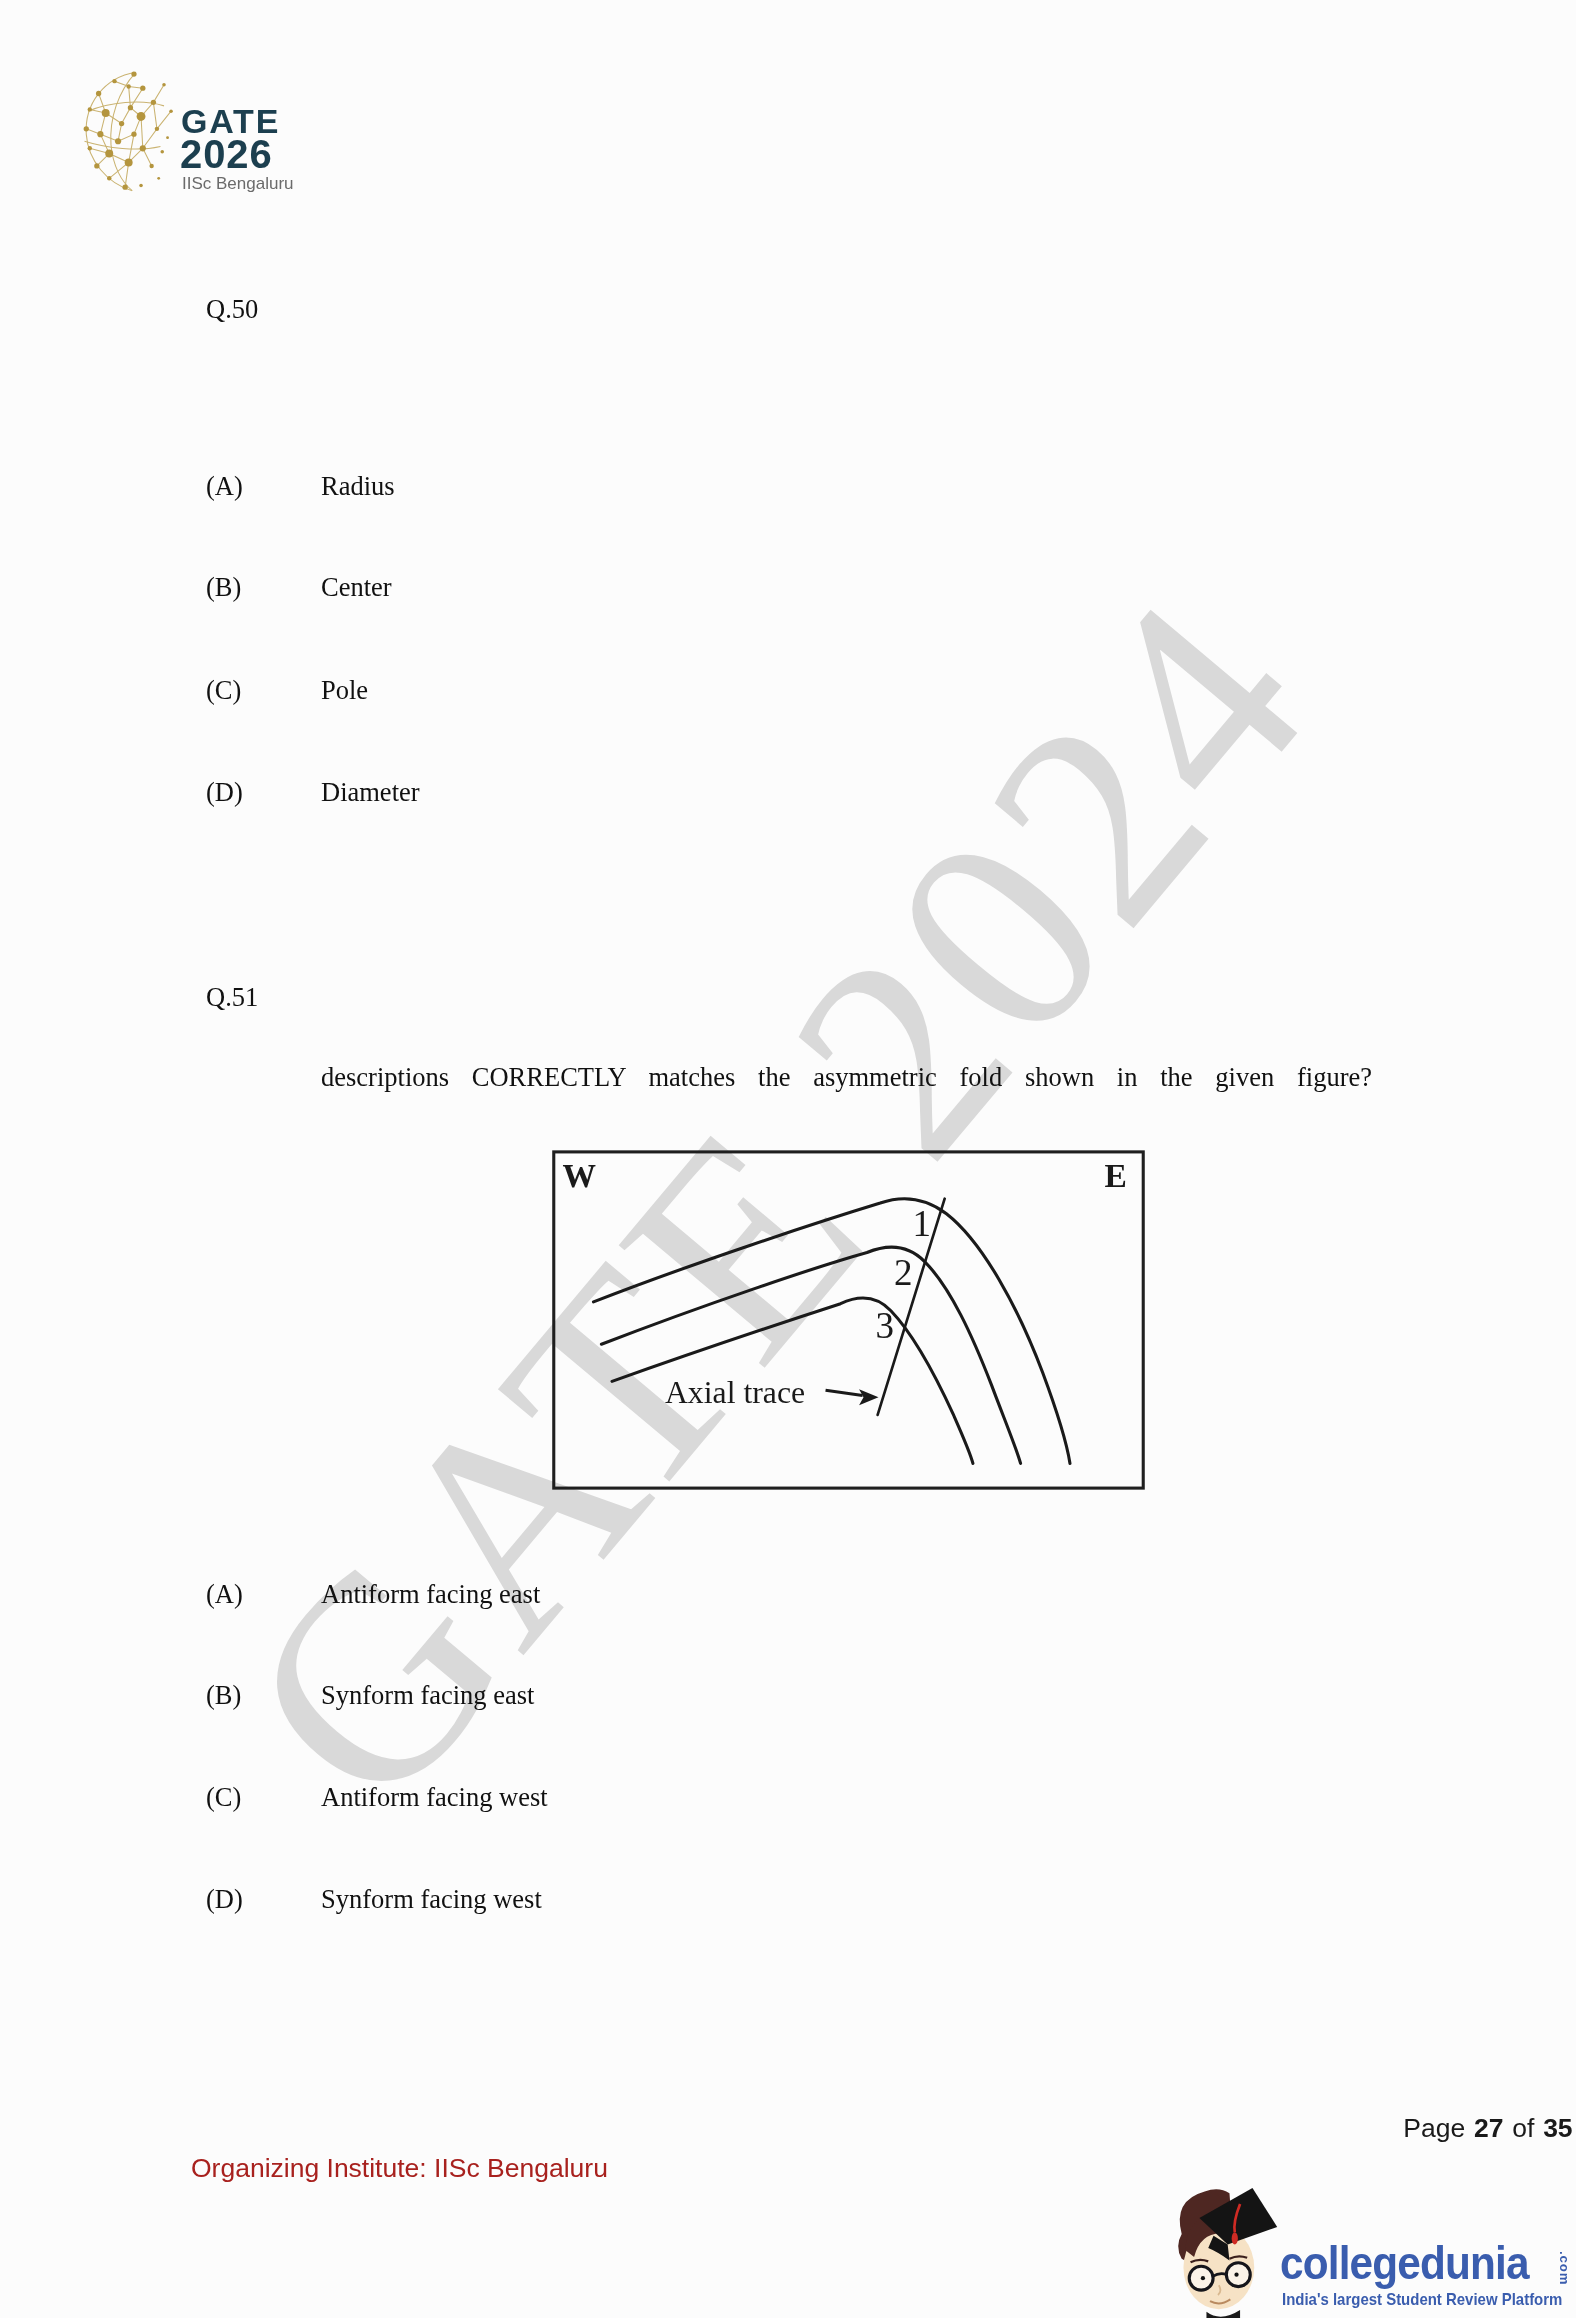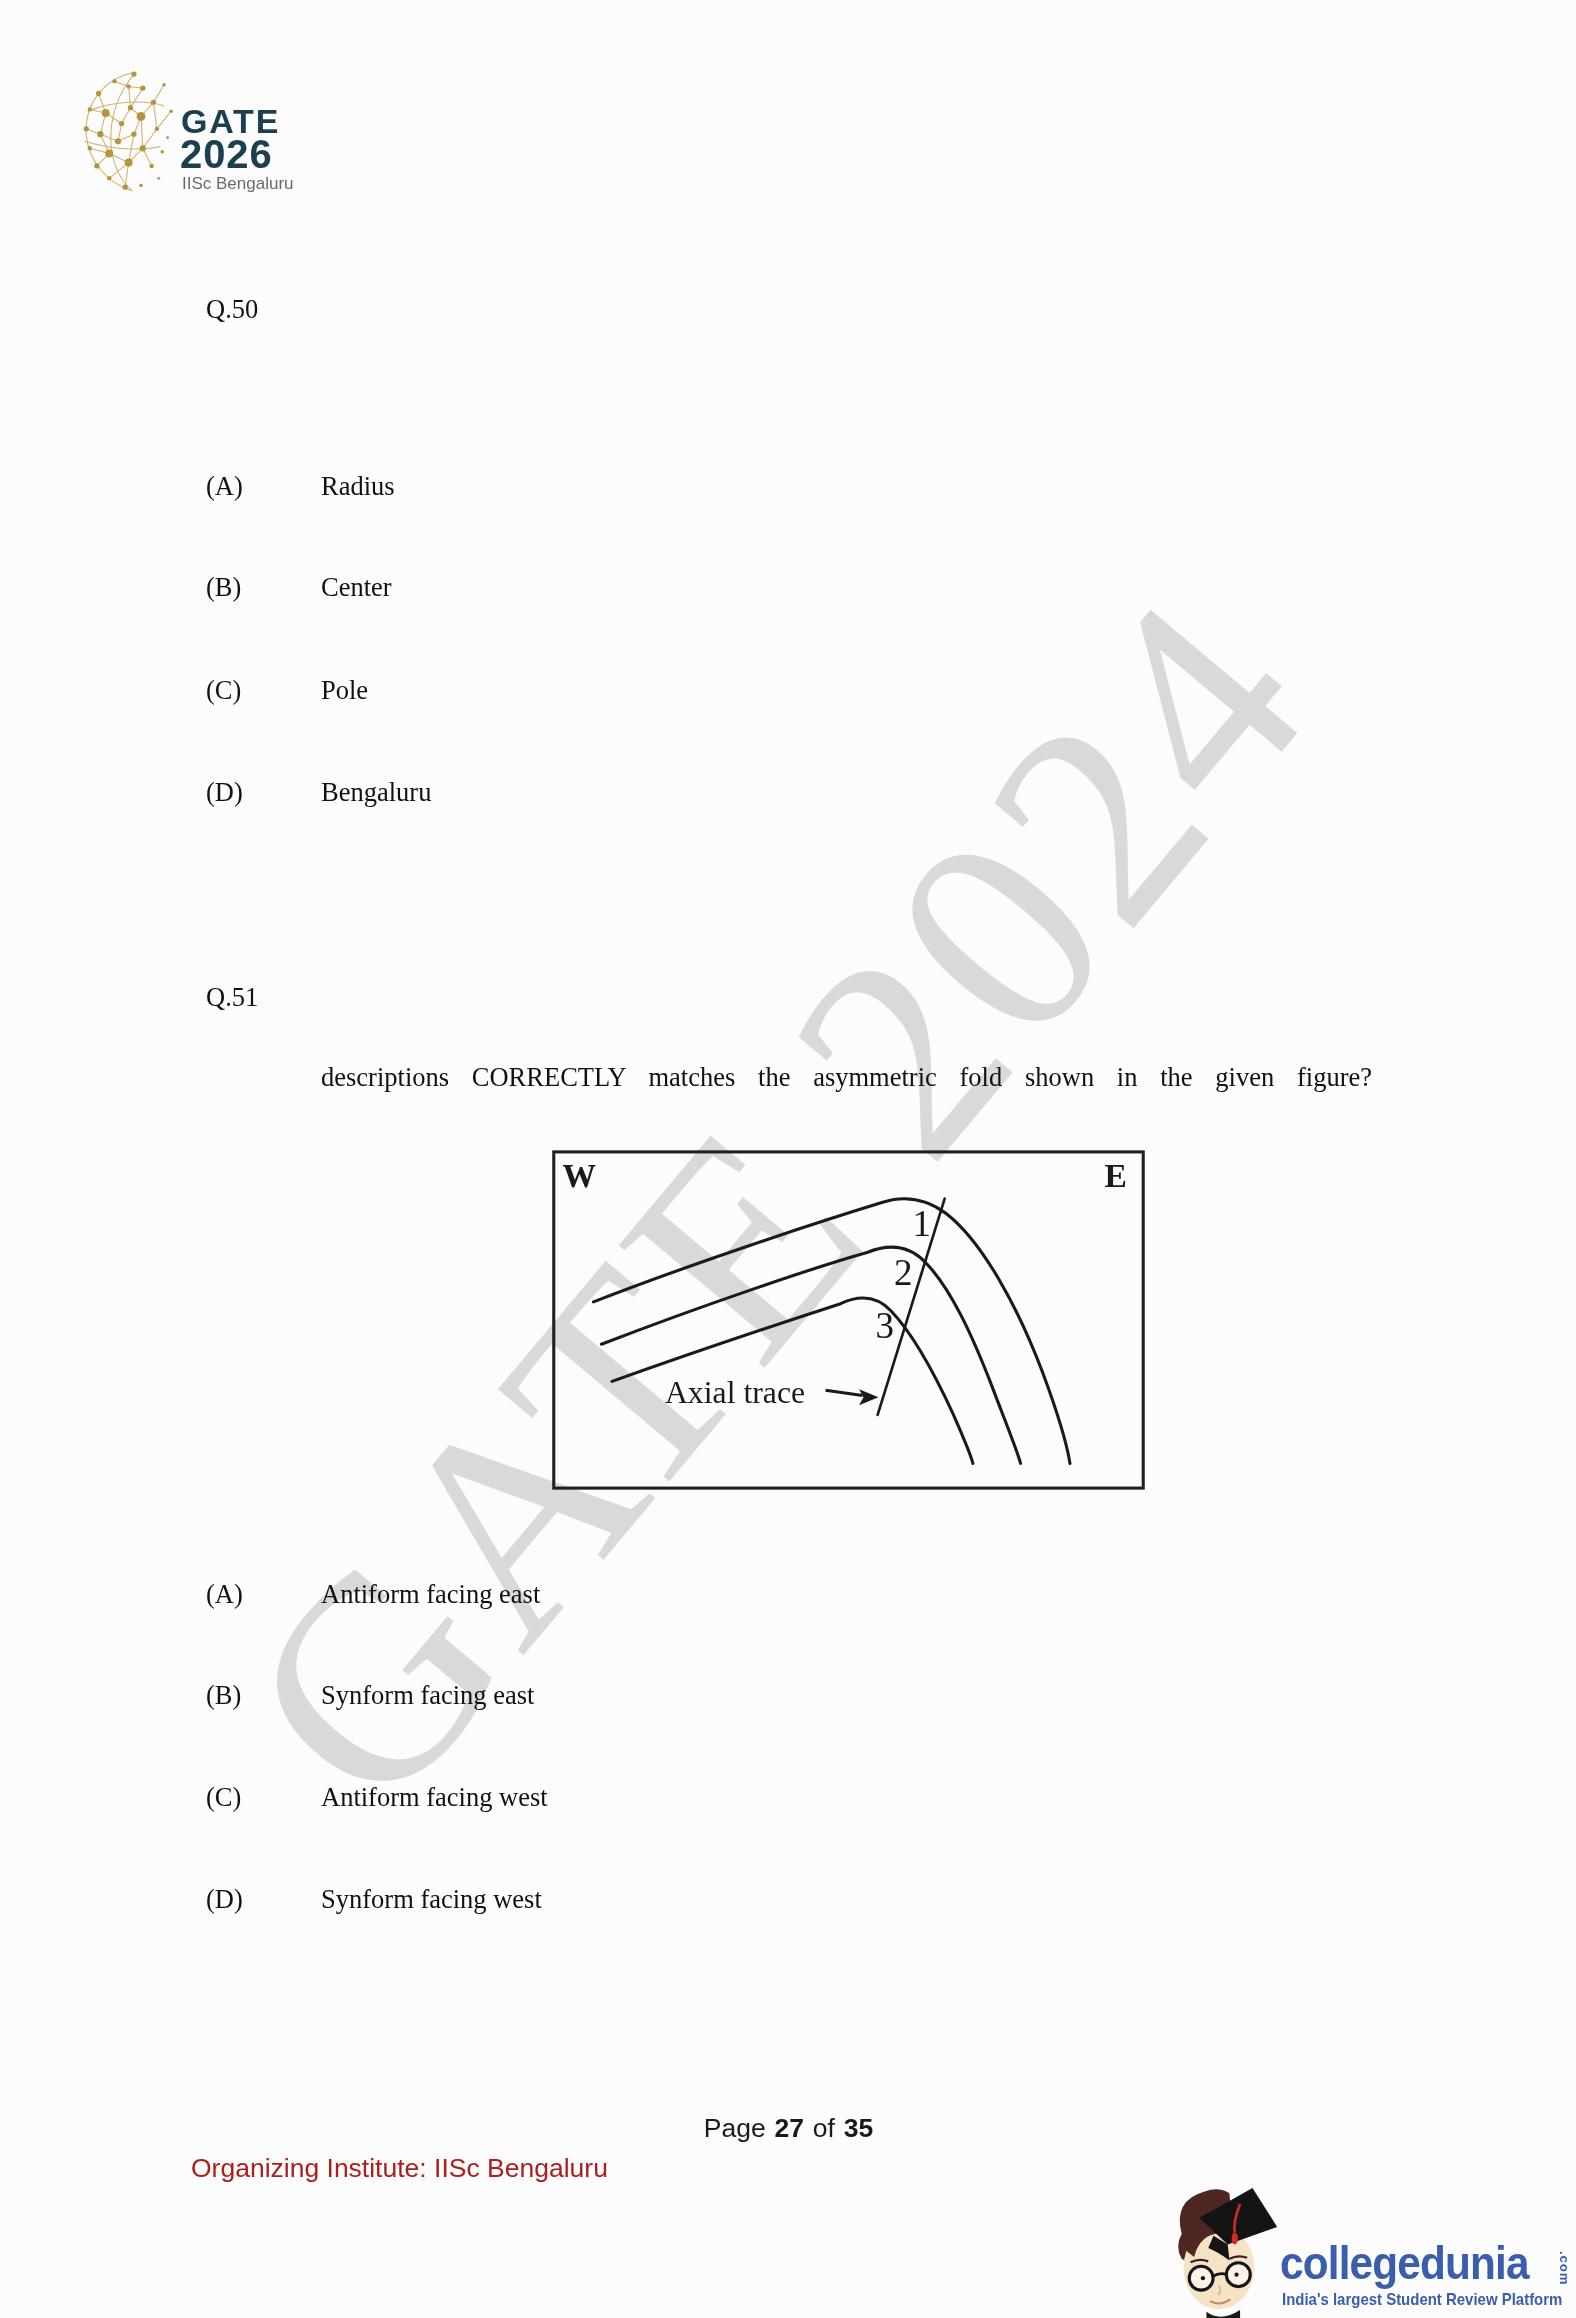--- a/index.html
+++ b/index.html
@@ -19,21 +19,21 @@
   .logo-sub{left:182px;top:174px;font-family:"Liberation Sans",sans-serif;font-size:17px;color:#6b6b6b}
   .exam-title{left:843px;top:144px;font-size:29px;font-weight:bold;white-space:nowrap}
   
   .q-label{left:206px;width:97px;font-size:26.5px;line-height:35px}
   .q-text{left:321px;width:1051px;font-size:26.5px;line-height:35px}
   .q-par{left:321px;width:1051px;font-size:26.5px;line-height:39px;height:39px;
          text-align:justify;text-align-last:justify;white-space:nowrap0}
   .opt-label{left:206px;font-size:26.5px;line-height:35px}
   .opt-text{left:321px;font-size:26.5px;line-height:35px}
   
-  .page-num{left:0;top:2113px;width:100%;text-align:center;
+  .page-num{left:0;top:2113px;width:100%;text-align:right;
             font-family:"Liberation Sans",sans-serif;font-size:26.5px;color:#1a1a1a}
   .page-num span{margin:0 4.4px}
   .bold{font-weight:700}
   .org{left:191px;top:2153px;font-family:"Liberation Sans",sans-serif;font-size:26.5px;color:#a8211e}
   .brand{left:1280px;top:2236px;font-family:"Liberation Sans",sans-serif;font-weight:700;
          font-size:46px;color:#3a5dae;letter-spacing:-0.9px;transform:scaleX(.92);transform-origin:left top;white-space:nowrap}
   .brand-com{left:1557px;top:2251px;font-family:"Liberation Sans",sans-serif;font-weight:700;
              font-size:13.2px;color:#3a5dae;writing-mode:vertical-rl;letter-spacing:0.9px}
   .tagline{left:1282px;top:2290px;font-family:"Liberation Sans",sans-serif;font-weight:700;
            font-size:17px;color:#3a5dae;transform:scaleX(.88);transform-origin:left top;white-space:nowrap}
@@ -101,21 +101,21 @@
   <div class="abs opt-label" style="top:469px">(A)</div>
   <div class="abs opt-text" style="top:469px">Radius</div>
 
   <div class="abs opt-label" style="top:570px">(B)</div>
   <div class="abs opt-text" style="top:570px">Center</div>
 
   <div class="abs opt-label" style="top:673px">(C)</div>
   <div class="abs opt-text" style="top:673px">Pole</div>
 
   <div class="abs opt-label" style="top:775px">(D)</div>
-  <div class="abs opt-text" style="top:775px">Bengaluru</div>
+  <div class="abs opt-text" style="top:775px">Diameter</div>
 
   <div class="abs q-label" style="top:980px">Q.51</div>
   <div class="abs q-par" style="top:1058px">descriptions CORRECTLY matches the asymmetric fold shown in the given figure?</div>
 
   <svg class="abs" style="left:552px;top:1150px" width="593" height="340" viewBox="0 0 672 385">
     <rect x="2" y="2" width="668" height="381" fill="none" stroke="#1f1f1f" stroke-width="3.5"></rect>
     <text x="12" y="42" font-family="Liberation Serif, serif" font-size="38" font-weight="bold" fill="#1a1a1a">W</text>
     <text x="626" y="42" font-family="Liberation Serif, serif" font-size="38" font-weight="bold" fill="#1a1a1a">E</text>
 
     <g fill="none" stroke="#1a1a1a" stroke-width="3.5" stroke-linecap="round">

